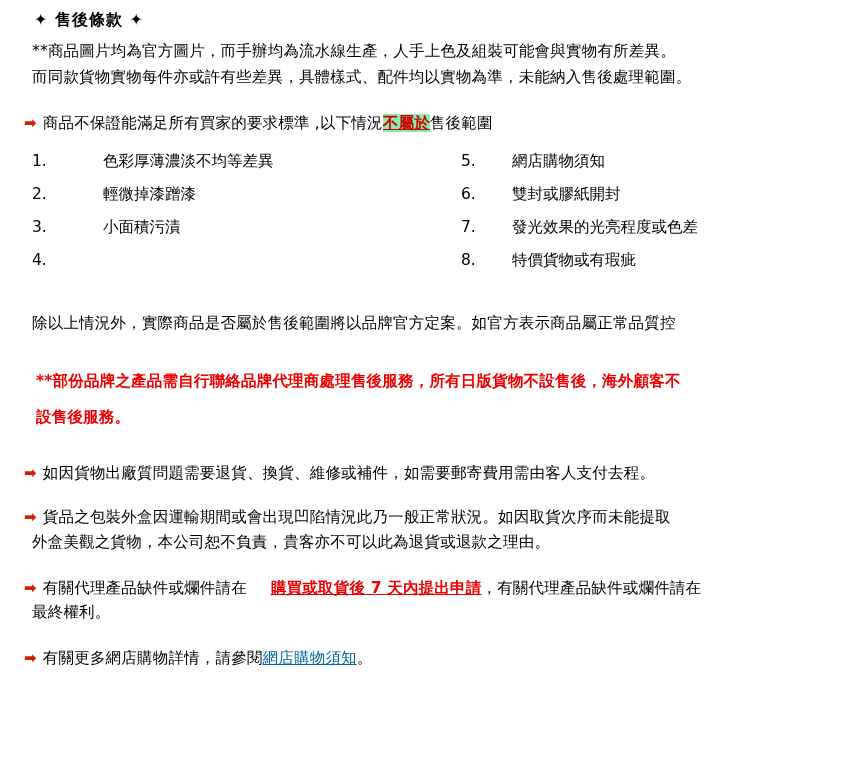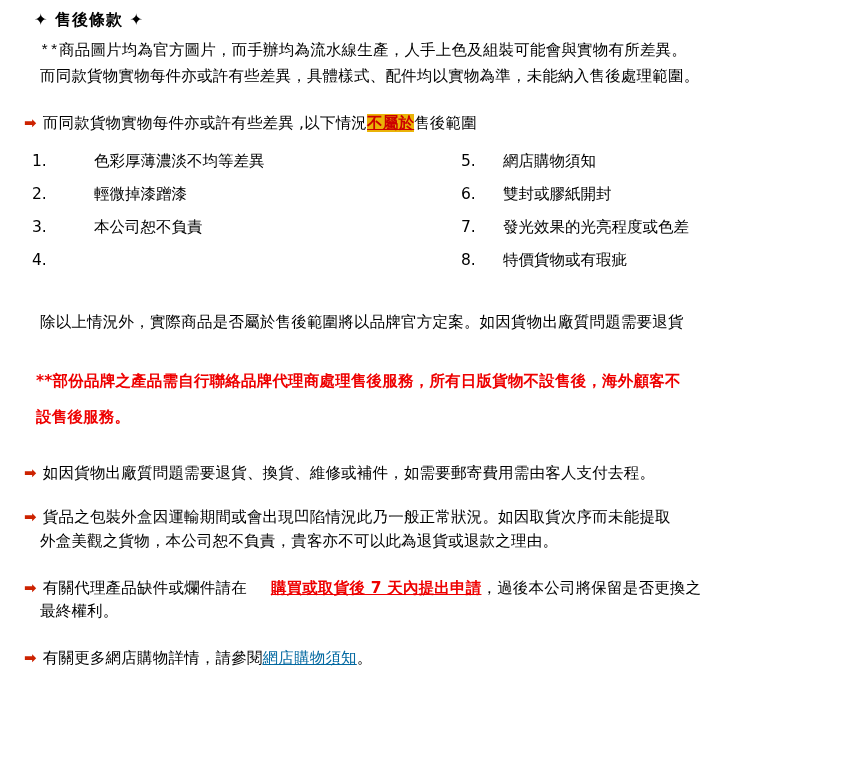--- a/index.html
+++ b/index.html
@@ -21,39 +21,38 @@
     box-sizing: border-box;
     width: 864px;
   }
   .title {
     font-size: 16px;
     font-weight: bold;
     letter-spacing: 1px;
     margin: 0 0 6px 10px;
   }
   .para {
-    margin: 0 0 2px 16px;
+    margin: 0 0 2px 8px;
     text-align: justify;
     letter-spacing: 0.2px;
-    font-family: Liberation Mono, monospace;
   }
   .gap-md { height: 20px; }
   .gap-lg { height: 30px; }
   .arrow-line {
     margin: 0;
     letter-spacing: 0.2px;
   }
   .arrow {
     color: #cc2200;
     font-weight: bold;
     margin-right: 6px;
     font-size: 15px;
   }
   .hl {
-    background: #eab308;
+    background: #86efac;
     color: #cc0000;
     font-weight: bold;
     text-decoration: underline;
   }
   .list-wrap {
     display: flex;
     margin: 14px 0 0 0;
   }
   .list-col {
     width: 50%;
@@ -63,21 +62,21 @@
   .list-col.right { padding-left: 24px; }
   .list-item {
     display: flex;
     margin-bottom: 9px;
   }
   .li-num {
     width: 62px;
     flex: none;
   }
   .li-num.r { width: 42px; }
-  .li-text { flex: 1; }
+  .li-text { flex: 1; margin-left: 9px; }
   .red-para {
     color: #ee0000;
     font-weight: bold;
     margin: 12px;
     letter-spacing: 0.2px;
   }
   .red-ul {
     color: #ee0000;
     font-weight: bold;
     text-decoration: underline;
@@ -98,36 +97,36 @@
   <div class="title">✦  售後條款  ✦</div>
 
   <div class="body-block">
     <p class="para">**商品圖片均為官方圖片，而手辦均為流水線生產，人手上色及組裝可能會與實物有所差異。</p>
     <p class="para">而同款貨物實物每件亦或許有些差異，具體樣式、配件均以實物為準，未能納入售後處理範圍。</p>
   </div>
 
   <div class="gap-md"></div>
 
   <p class="arrow-line">
-    <span class="arrow">➡</span><span>而同款貨物實物每件亦或許有些差異  ,以下情況</span><span class="hl">不屬於</span><span>售後範圍</span>
+    <span class="arrow">➡</span><span>商品不保證能滿足所有買家的要求標準  ,以下情況</span><span class="hl">不屬於</span><span>售後範圍</span>
   </p>
 
   <div class="list-wrap">
     <div class="list-col left">
       <div class="list-item">
         <span class="li-num">1.</span>
         <span class="li-text">色彩厚薄濃淡不均等差異</span>
       </div>
       <div class="list-item">
         <span class="li-num">2.</span>
         <span class="li-text">輕微掉漆蹭漆</span>
       </div>
       <div class="list-item">
         <span class="li-num">3.</span>
-        <span class="li-text">本公司恕不負責</span>
+        <span class="li-text">小面積污漬</span>
       </div>
       <div class="list-item">
         <span class="li-num">4.</span>
       </div>
     </div>
     <div class="list-col right">
       <div class="list-item">
         <span class="li-num r">5.</span>
         <span class="li-text">網店購物須知</span>
       </div>
@@ -142,21 +141,21 @@
       <div class="list-item">
         <span class="li-num r">8.</span>
         <span class="li-text">特價貨物或有瑕疵</span>
       </div>
     </div>
   </div>
 
   <div class="gap-lg"></div>
 
   <div>
-    <p class="para">除以上情況外，實際商品是否屬於售後範圍將以品牌官方定案。如因貨物出廠質問題需要退貨</p>
+    <p class="para">除以上情況外，實際商品是否屬於售後範圍將以品牌官方定案。如官方表示商品屬正常品質控</p>
   </div>
 
   <div class="gap-md"></div>
 
   <div>
     <p class="red-para">**部份品牌之產品需自行聯絡品牌代理商處理售後服務，所有日版貨物不設售後，海外顧客不</p>
     <p class="red-para">設售後服務。</p>
   </div>
 
   <div class="gap-md"></div>
@@ -168,21 +167,21 @@
   <div class="gap-md"></div>
 
   <p class="arrow-line">
     <span class="arrow">➡</span><span>貨品之包裝外盒因運輸期間或會出現凹陷情況此乃一般正常狀況。如因取貨次序而未能提取</span>
   </p>
   <p class="para">外盒美觀之貨物，本公司恕不負責，貴客亦不可以此為退貨或退款之理由。</p>
 
   <div class="gap-md"></div>
 
   <p class="arrow-line">
-    <span class="arrow">➡</span><span>有關代理產品缺件或爛件請在</span><span class="red-ul">購買或取貨後 7 天內提出申請</span><span>，過後本公司將保留是否更換之</span>
+    <span class="arrow">➡</span><span>有關代理產品缺件或爛件請在</span><span class="red-ul">購買或取貨後 7 天內提出申請</span><span>，有關代理產品缺件或爛件請在</span>
   </p>
   <p class="para">最終權利。</p>
 
   <div class="gap-md"></div>
 
   <p class="arrow-line">
     <span class="arrow">➡</span><span>有關更多網店購物詳情，請參閱</span><span class="link">網店購物須知</span><span>。</span>
   </p>
 
 </div>

